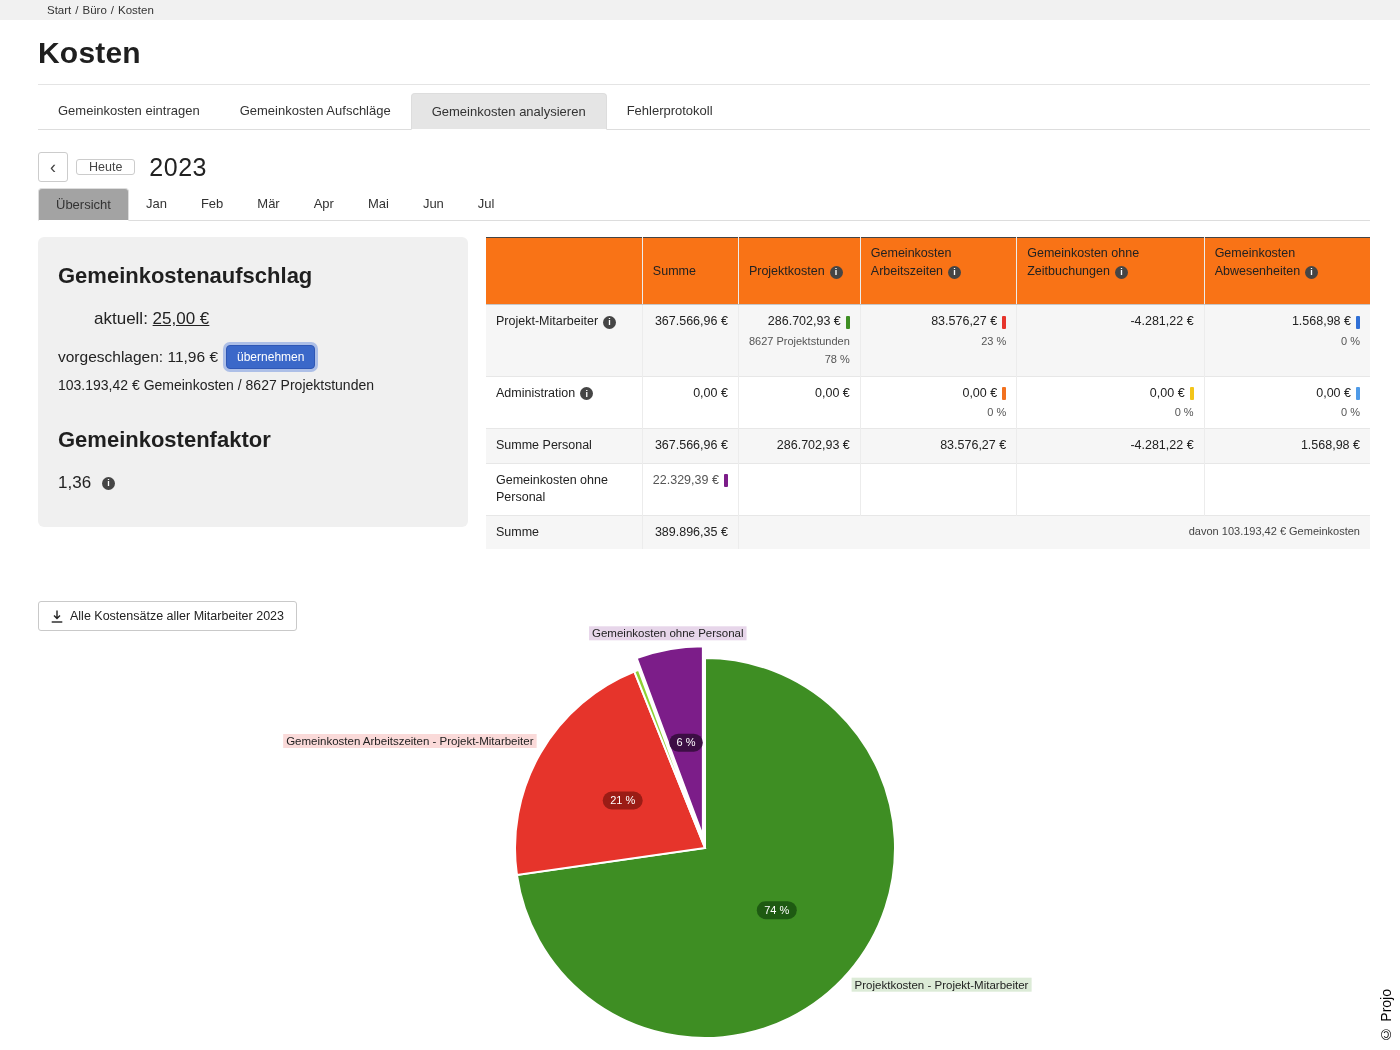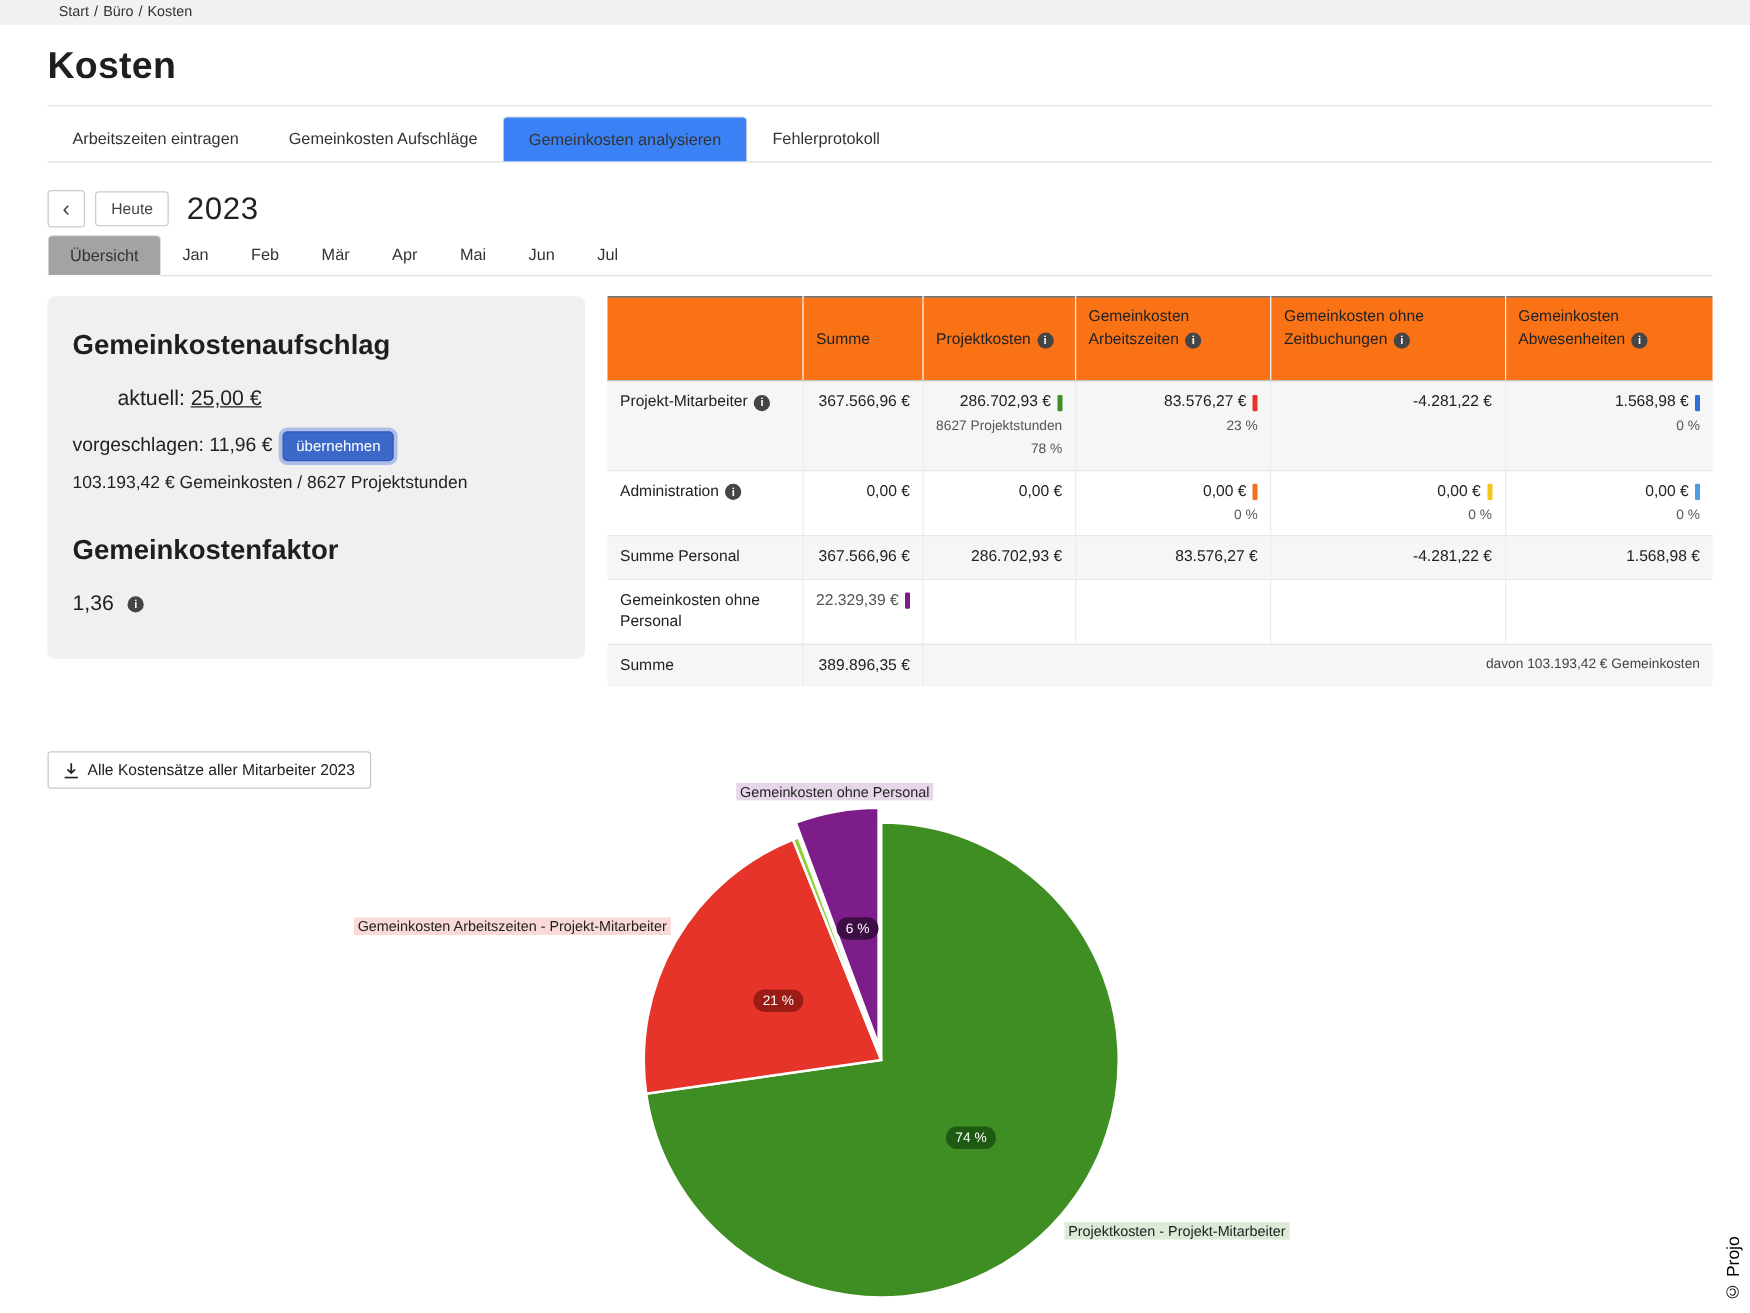--- a/index.html
+++ b/index.html
@@ -8,27 +8,27 @@
   .breadcrumb-bar { background:#f1f1f1; padding:4px 0 4px 47px; font-size:11.5px; color:#333; }
   .crumb { cursor:pointer; }
   .sep { margin:0 4px; color:#333; }
   .container { padding:0 30px 0 38px; }
   h1 { font-size:30px; font-weight:600; color:#1f1f1f; margin:16px 0 14px; letter-spacing:.2px; }
   .title-divider { border-bottom:1px solid #e4e4e4; }
 
   .tabs { display:flex; border-bottom:1px solid #ddd; margin-top:8px; }
   .tab { padding:10px 20px; font-size:13px; color:#333; cursor:pointer; white-space:nowrap; }
   .tab.active { border:1px solid #ddd; border-bottom:1px solid #fff; margin-bottom:-1px;
-    border-radius:4px 4px 0 0; background:#3b82f6; }
+    border-radius:4px 4px 0 0; background:#e5e5e5; }
 
   .year-nav { display:flex; align-items:center; margin-top:22px; }
   .nav-btn { border:1px solid #ccc; background:#fff; border-radius:3px; cursor:pointer;
     color:#444; display:flex; align-items:center; justify-content:center; }
   .chevron-btn { width:30px; height:30px; font-size:18px; line-height:1; }
-  .today-btn { height:28px; padding:0 12px; font-size:12.5px; margin-left:8px; }
+  .today-btn { height:16px; padding:0 12px; font-size:12.5px; margin-left:8px; }
   .year-label { font-size:25px; color:#222; margin-left:14px; font-weight:500; letter-spacing:.5px; }
 
   .period-tabs { display:flex; border-bottom:1px solid #ddd; margin-top:6px; }
   .ptab { padding:8px 17px; font-size:13px; color:#333; cursor:pointer; }
   .ptab.active { border:1px solid #ddd; border-bottom:1px solid #fff; margin-bottom:-1px;
     border-radius:4px 4px 0 0; background:#a3a3a3; }
 
   .content-row { display:flex; gap:18px; margin-top:16px; align-items:flex-start; }
 
   .summary-card { width:430px; flex:0 0 430px; background:#f0f0f0; border-radius:6px;
@@ -83,21 +83,21 @@
 
 <div class="breadcrumb-bar">
   <span class="crumb">Start</span><span class="sep">/</span><span class="crumb">Büro</span><span class="sep">/</span><span class="crumb">Kosten</span>
 </div>
 
 <div class="container">
   <h1>Kosten</h1>
   <div class="title-divider"></div>
 
   <div class="tabs">
-    <div class="tab">Arbeitszeiten eintragen</div>
+    <div class="tab">Gemeinkosten eintragen</div>
     <div class="tab">Gemeinkosten Aufschläge</div>
     <div class="tab active">Gemeinkosten analysieren</div>
     <div class="tab">Fehlerprotokoll</div>
   </div>
 
   <div class="year-nav">
     <button class="nav-btn chevron-btn">
         <span>‹</span>
       </button>
     <button class="nav-btn today-btn">Heute</button>

